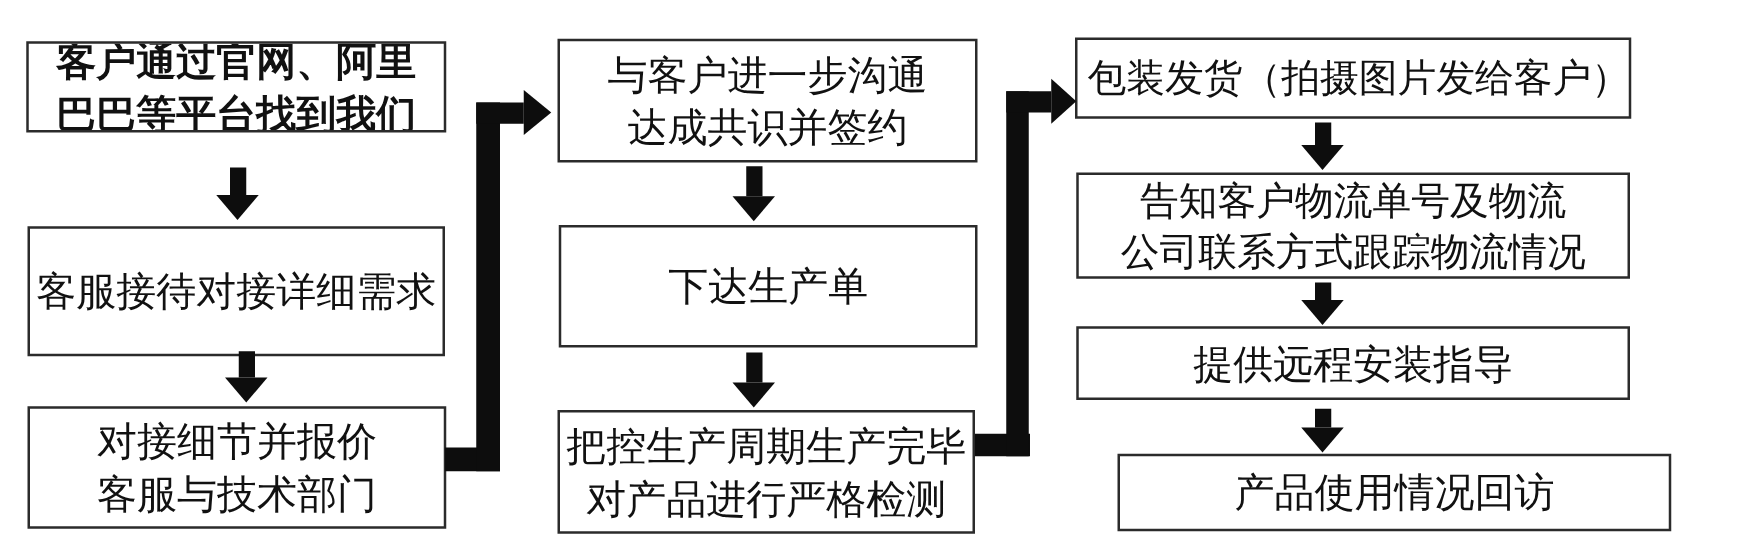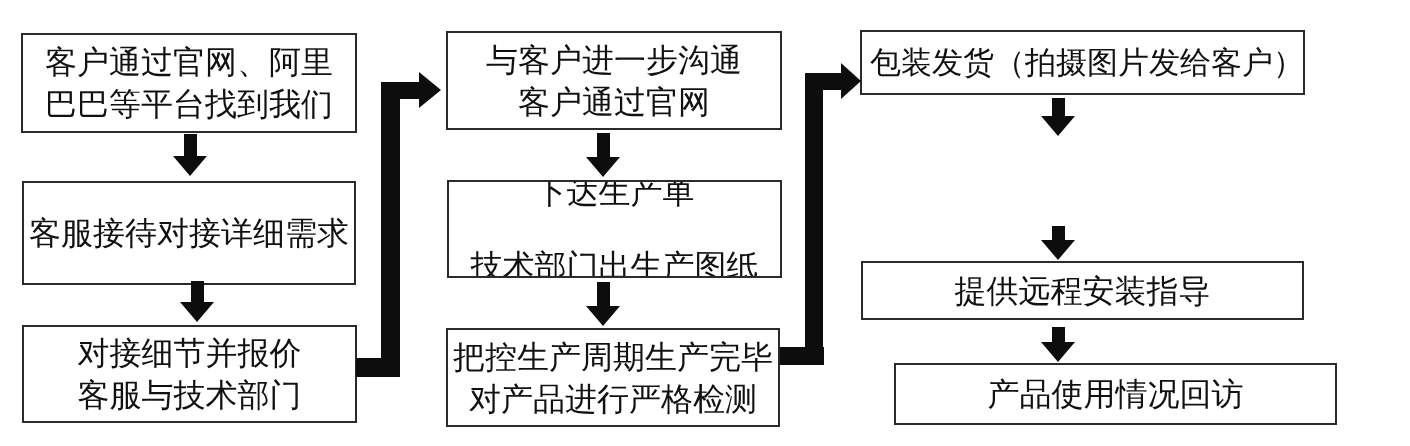--- a/index.html
+++ b/index.html
@@ -28,21 +28,21 @@
     flex-direction:column;
     align-items:center;
     justify-content:center;
     text-align:center;
     font-size:32px;
     line-height:42px;
     letter-spacing:0px;
     overflow:hidden;
     white-space:nowrap;
   }
-  .b-c1-1{left:21px;  top:33px;  width:336px; height:100px;}
+  .b-c1-1{left:21px;  top:33px;  width:336px; height:73px;font-weight:bold;}
   .b-c1-2{left:22px;  top:181px; width:334px; height:104px;}
   .b-c1-3{left:22px;  top:325px; width:335px; height:98px;}
   .b-c2-1{left:446px; top:31px;  width:336px; height:99px;}
   .b-c2-2{left:447px; top:180px; width:335px; height:98px;gap:32px;}
   .b-c2-3{left:446px; top:328px; width:334px; height:99px;}
   .b-c3-1{left:860px; top:30px;  width:445px; height:65px;
           align-items:flex-start;text-align:right;padding-left:8px;font-size:31px;}
   .b-c3-2{left:861px; top:138px; width:443px; height:85px;font-size:31px;line-height:41px;}
   .b-c3-3{left:861px; top:261px; width:443px; height:59px;}
   .b-c3-4{left:894px; top:363px; width:443px; height:62px;}
@@ -96,33 +96,36 @@
   <div class="box b-c1-2">
     <span>客服接待对接详细需求</span>
   </div>
   <div class="box b-c1-3">
     <span>对接细节并报价</span>
     <span>客服与技术部门</span>
   </div>
 
   <div class="box b-c2-1">
     <span>与客户进一步沟通</span>
-    <span>客户通过官网</span>
+    <span>达成共识并签约</span>
   </div>
   <div class="box b-c2-2">
     <span>下达生产单</span>
-    <span>技术部门出生产图纸</span>
   </div>
   <div class="box b-c2-3">
     <span>把控生产周期生产完毕</span>
     <span>对产品进行严格检测</span>
   </div>
 
   <div class="box b-c3-1">
     <span>包装发货（拍摄图片发给客户）</span>
+  </div>
+  <div class="box b-c3-2">
+    <span>告知客户物流单号及物流</span>
+    <span>公司联系方式跟踪物流情况</span>
   </div>
   <div class="box b-c3-3">
     <span>提供远程安装指导</span>
   </div>
   <div class="box b-c3-4">
     <span>产品使用情况回访</span>
   </div>
 
   <div class="va a-c1-1">
       <div class="sh"></div>

